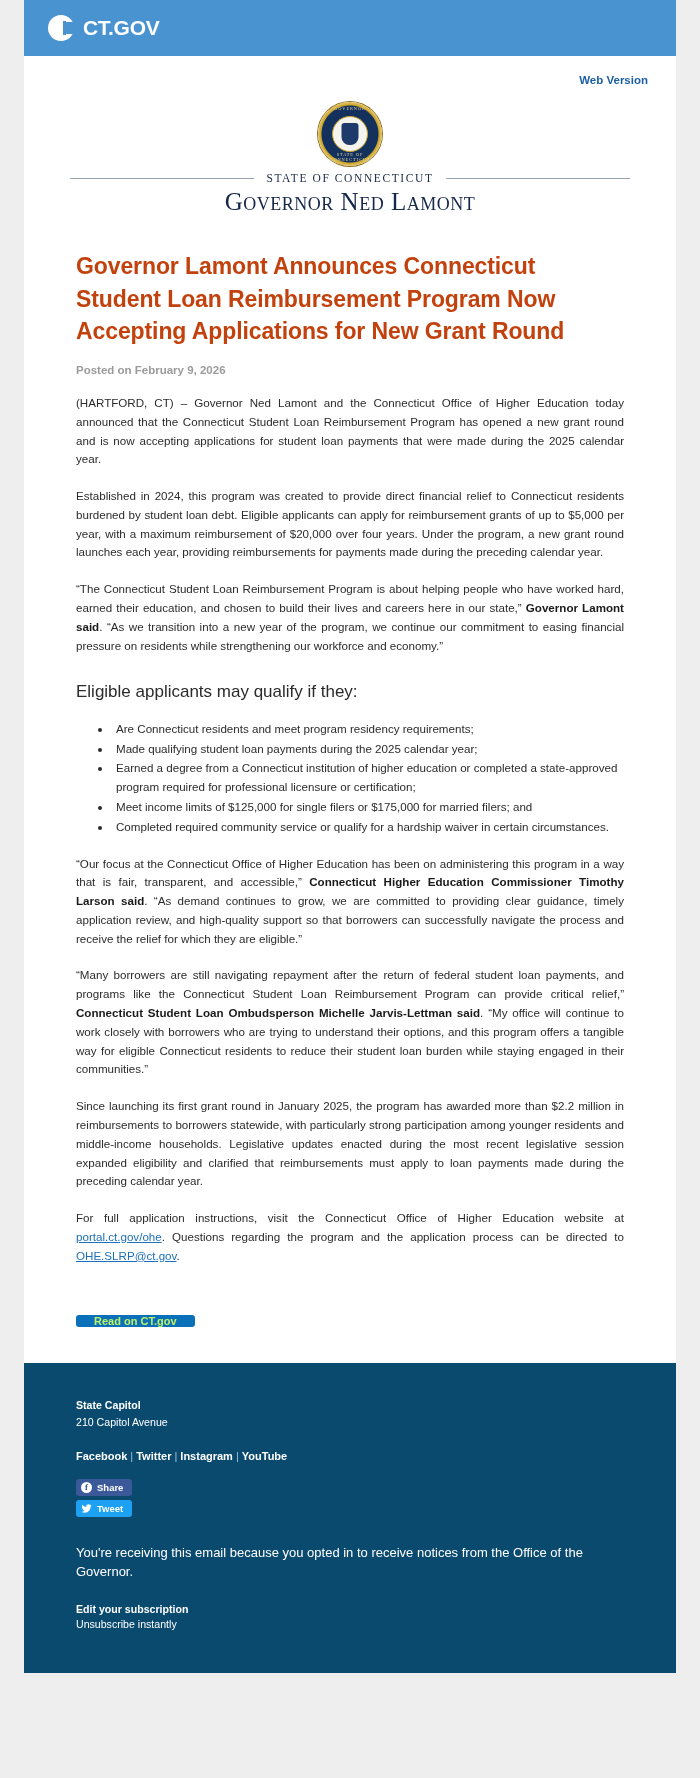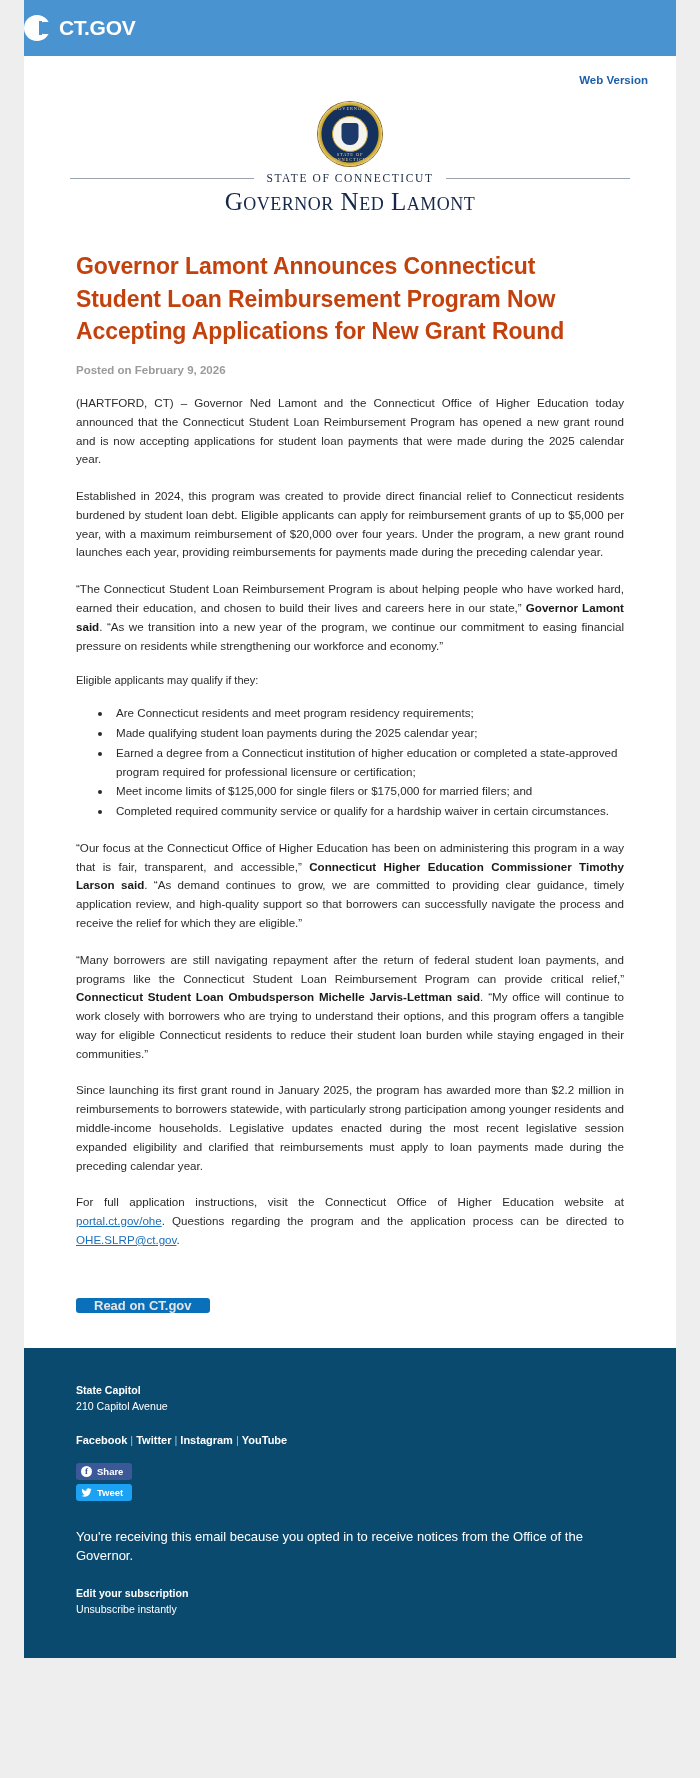--- a/index.html
+++ b/index.html
@@ -17,20 +17,21 @@
     padding: 0 24px;
     background: #eeeeee;
   }
 
   
   .topbar {
     background: #4a93d1;
     height: 56px;
     display: flex;
     align-items: center;
+    padding-left: 24px;
   }
   .brand {
     display: flex;
     align-items: center;
     gap: 9px;
   }
   .brand-mark {
     width: 26px; height: 26px;
     position: relative;
     flex: 0 0 auto;
@@ -169,22 +170,22 @@
   .article p.body {
     margin-top: 18px;
     font-size: 11.6px;
     line-height: 1.62;
     color: #2b2b2b;
     text-align: justify;
   }
   .article p.body b { font-weight: bold; color: #1a1a1a; }
 
   .lead-in {
-    margin-top: 17px;
-    font-size: 11px;
+    margin-top: 23px;
+    font-size: 17px;
     color: #2b2b2b;
     line-height: 1.62;
   }
   ul.bullets {
     margin: 14px 0 0 0;
     padding-left: 36px;
   }
   ul.bullets li {
     font-size: 11.6px;
     line-height: 1.62;
@@ -196,22 +197,22 @@
   a.inline-link {
     color: #1c6fba;
     text-decoration: underline;
   }
 
   
   .cta-wrap { padding: 46px 52px 0 52px; }
   .cta-btn {
     display: inline-block;
     background: #0b70ba;
-    color: #e5e5e5;
-    font-size: 13px;
+    color: #bef264;
+    font-size: 11px;
     font-weight: bold;
     padding: 0 18px;
     border: none;
     border-radius: 3px;
     cursor: pointer;
     font-family: "Liberation Sans", sans-serif;
   }
 
   
   .footer {

